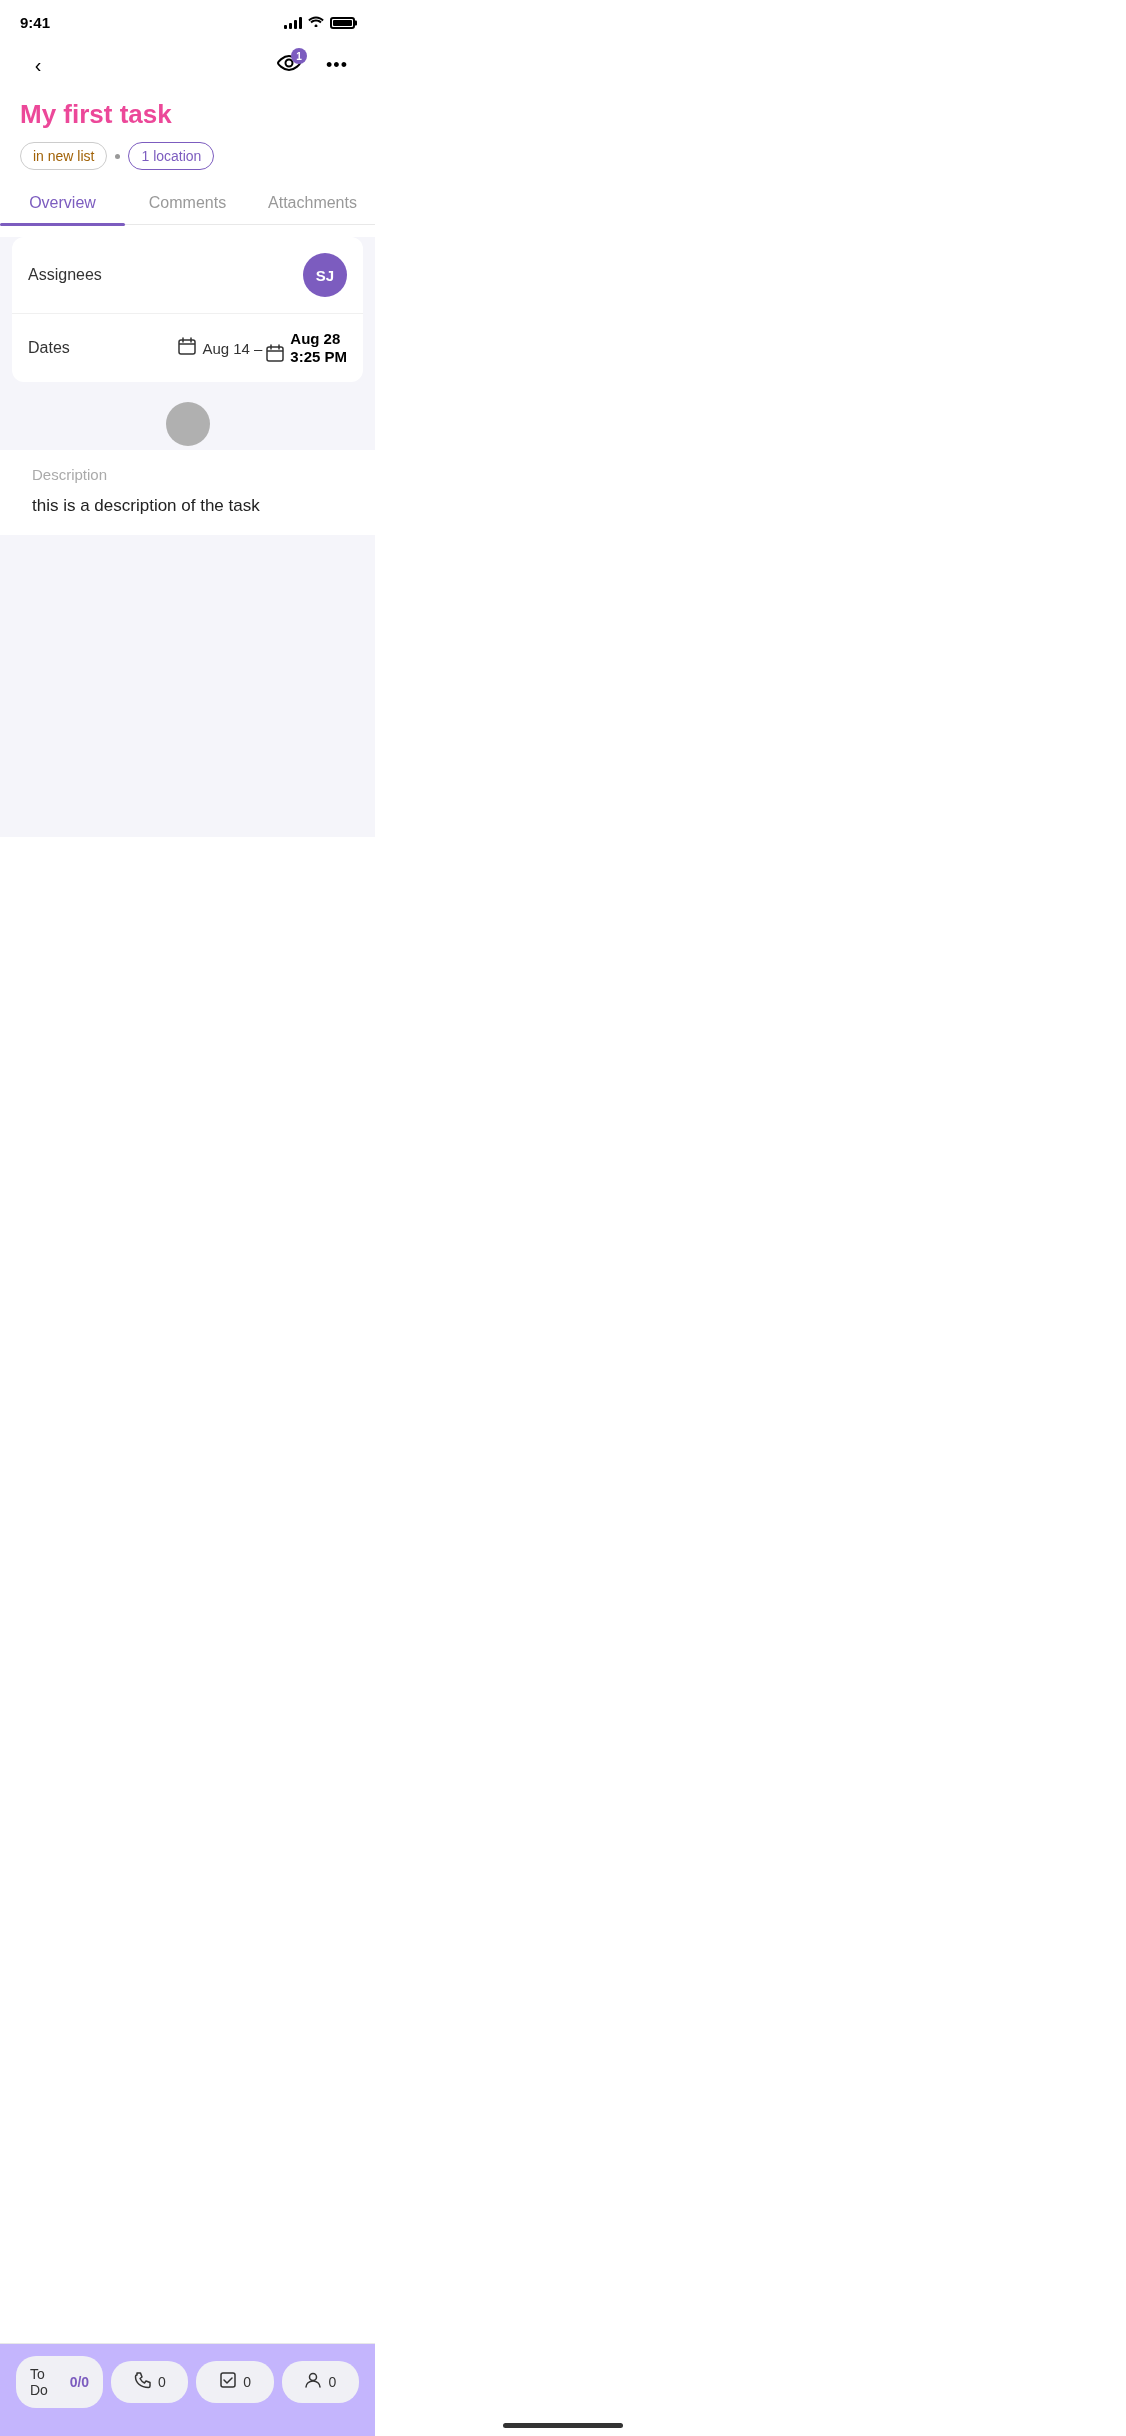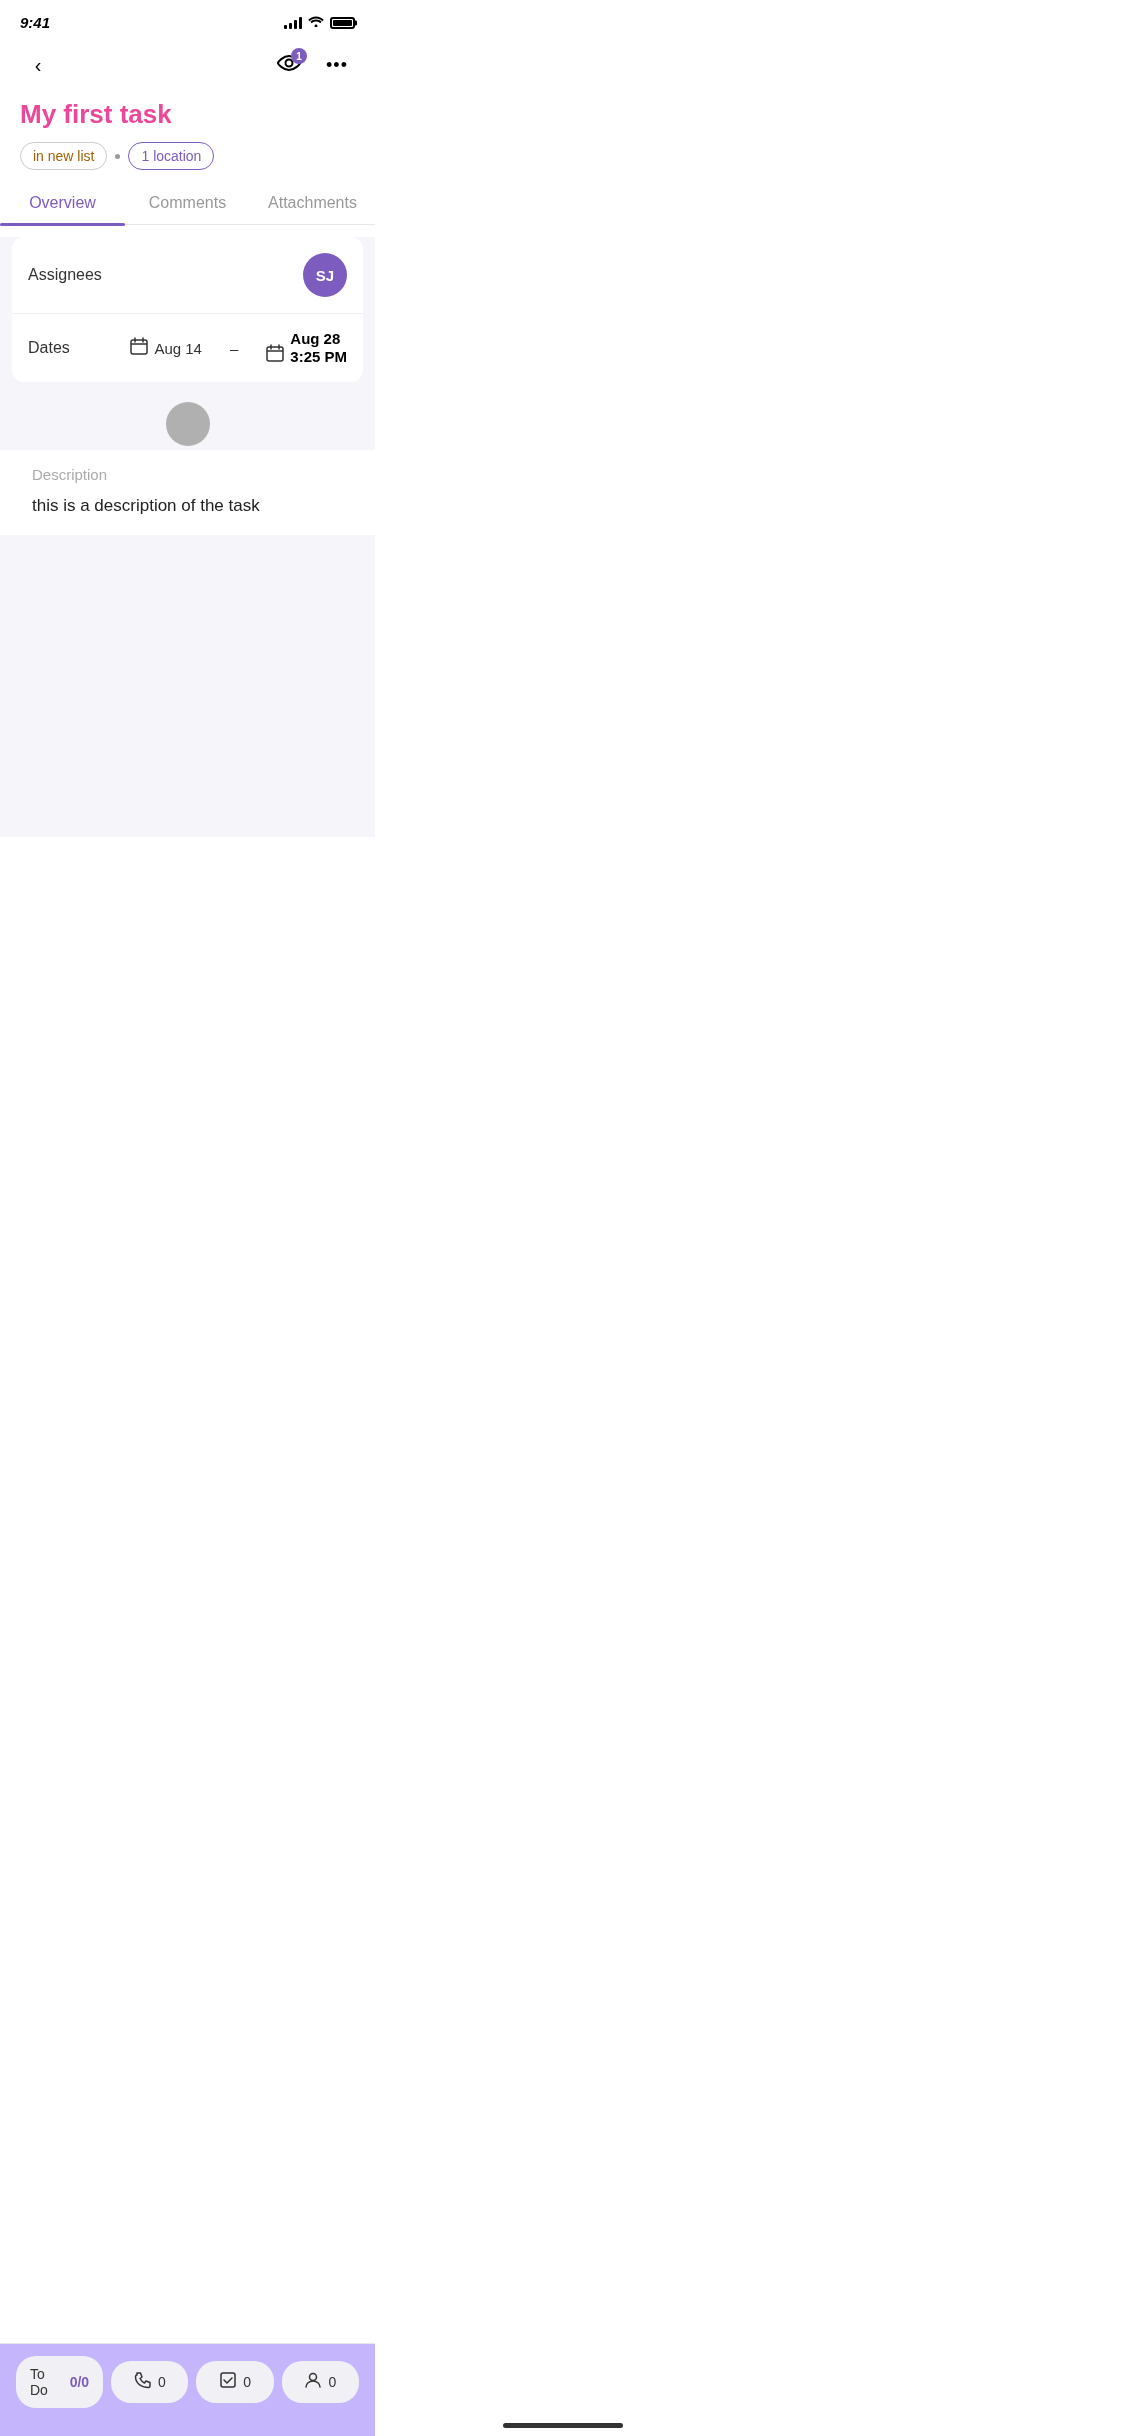--- a/index.html
+++ b/index.html
@@ -19,21 +19,20 @@
       justify-content: space-between;
       align-items: center;
       padding: 14px 20px 8px;
       background: #ffffff;
     }
 
     .status-time {
       font-size: 15px;
       font-weight: 600;
       color: #000;
-      font-style: italic;
     }
 
     .status-icons {
       display: flex;
       align-items: center;
       gap: 6px;
     }
 
     .signal-bars {
       display: flex;
@@ -289,21 +288,21 @@
       color: #fff;
       font-size: 15px;
       font-weight: 600;
       cursor: pointer;
     }
 
     
     .dates-content {
       display: flex;
       align-items: center;
-      gap: 24px;
+      gap: 0;
     }
 
     .date-item {
       display: flex;
       align-items: center;
       gap: 6px;
     }
 
     .calendar-icon {
       font-size: 16px;

